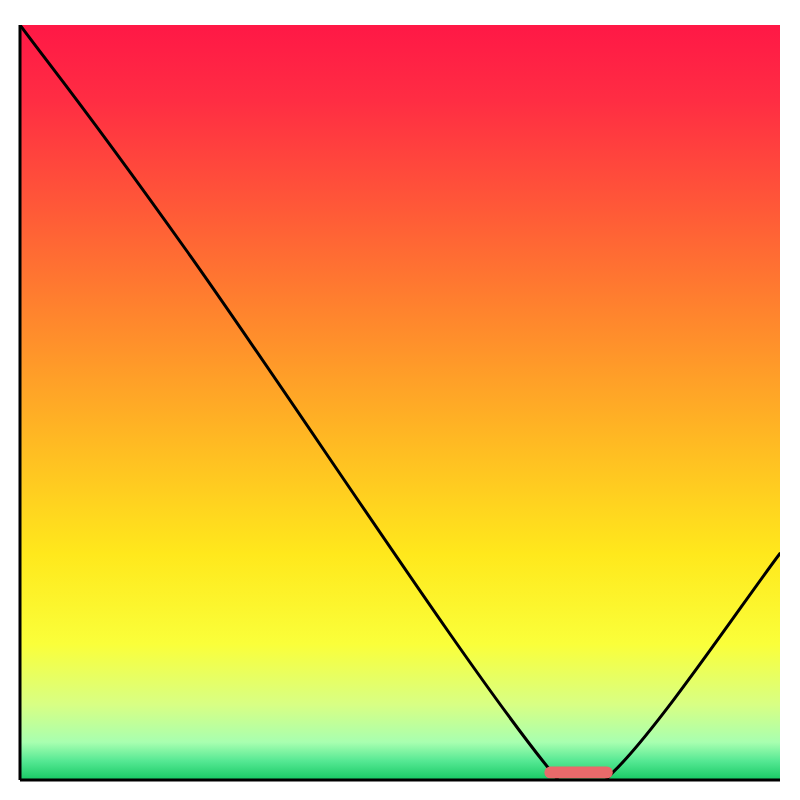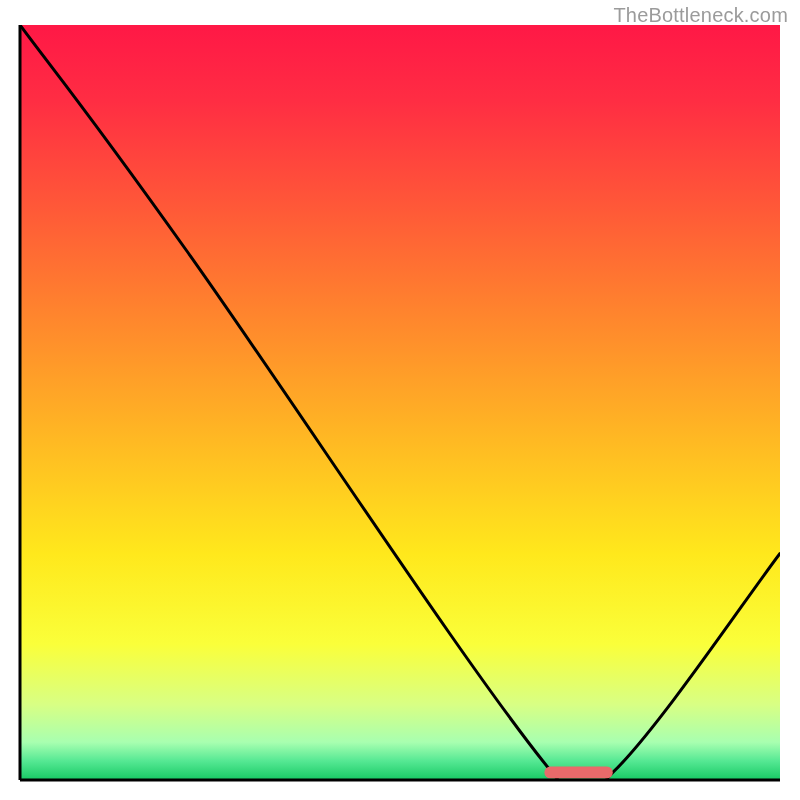--- a/index.html
+++ b/index.html
@@ -51,14 +51,13 @@
       <clipPath id="plot-clip">
         <rect id="plot-rect-clip" x="20" y="25" width="760" height="755"></rect>
       </clipPath>
     </defs>
     <rect id="plot-bg" fill="url(#bg-grad)" x="20" y="25" width="760" height="755"></rect>
     <path id="curve" fill="none" stroke="#000" stroke-width="3" stroke-linejoin="round" stroke-linecap="round" clip-path="url(#plot-clip)" d="M 20 25 C 53.44 70.30000000000001, 80.79999999999998 102.01000000000002, 187.2 251.50000000000003 C 293.6 400.99, 466.88 668.26, 552 772.45 C 637.12 876.6400000000001, 567.2 816.24, 612.8000000000001 772.45 C 658.4000000000001 728.6600000000001, 746.5600000000001 597.29, 780 553.5"></path>
     <rect id="marker" rx="6" ry="6" height="12" x="544.4" y="766.45" width="68.40000000000009" fill="#e86a6a"></rect>
     <line id="x-axis" stroke="#000000" stroke-width="3" x1="20" x2="780" y1="780" y2="780"></line>
     <line id="y-axis" stroke="#000000" stroke-width="3" x1="20" x2="20" y1="25" y2="780"></line>
   </svg>
-  <div class="watermark">TheBottleneck.com</div>
 </div>
 
 </body></html>

